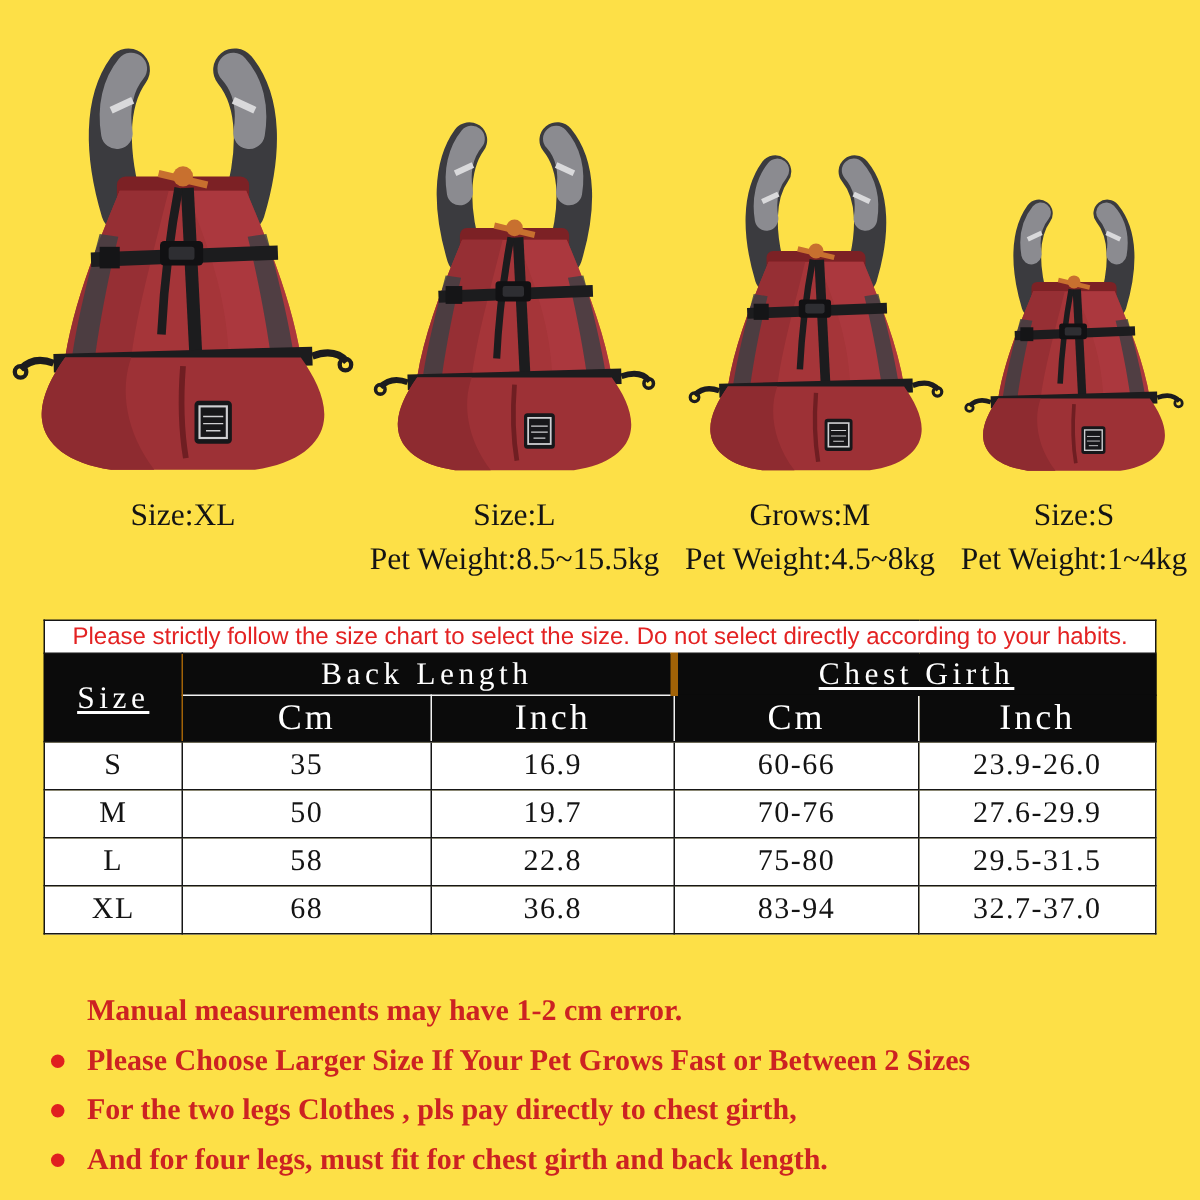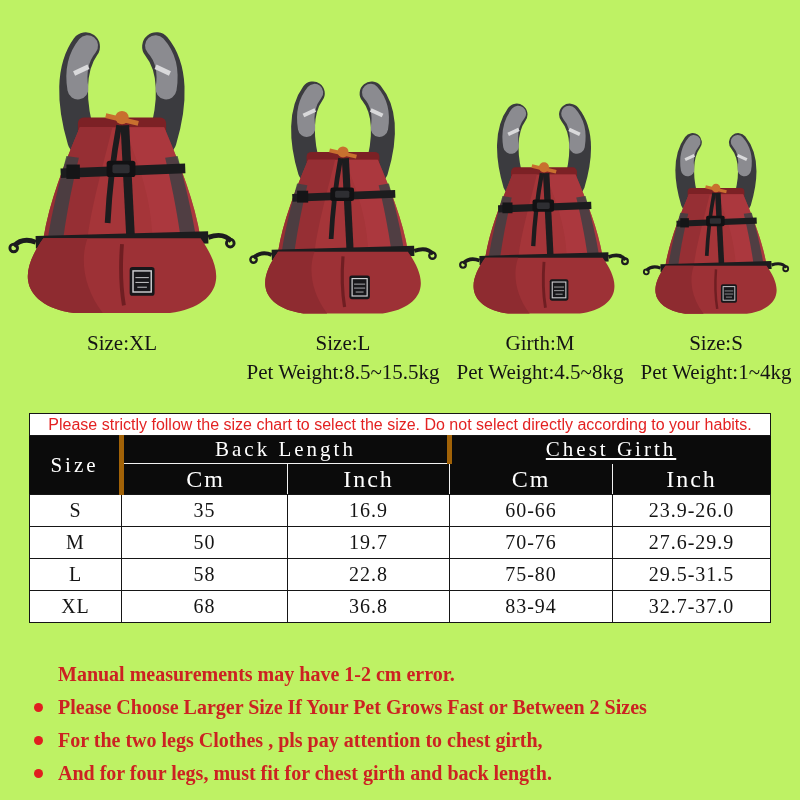--- a/index.html
+++ b/index.html
@@ -1,20 +1,20 @@
 <!DOCTYPE html>
 <html><head>
 <meta charset="utf-8">
 <style>
   * { margin:0; padding:0; box-sizing:border-box; }
   html,body { background:#ffffff; }
   .page {
     position:relative;
     width:800px; height:800px;
-    background:#bef264;
+    background:#fde047;
     overflow:hidden;
     font-family:"Liberation Serif", serif;
   }
 
   
   .bag { position:absolute; }
   .bag svg { display:block; width:100%; height:100%; }
   .bag-xl { left:7px;   bottom:485px; width:230px; height:290px; }
   .bag-l  { left:248px; bottom:485px; width:190px; height:245px; }
   .bag-m  { left:458px; bottom:485px; width:172px; height:215px; }
@@ -42,21 +42,21 @@
     border:1px solid #161616;
     font-family:"Liberation Sans", sans-serif;
     font-size:16px; color:#e32222; font-weight:400;
     white-space:nowrap; overflow:hidden;
   }
   th.hd {
     background:#0b0b0b; color:#ffffff; font-weight:400;
     letter-spacing:3px; font-size:21px;
     border:1px solid #0b0b0b;
   }
-  th.hd-size { height:59px; border-right:5px solid #a16207; border-bottom:1px solid #161616; }
+  th.hd-size { height:59px; border-right:1px solid #a16207; border-bottom:1px solid #161616;text-decoration:underline; }
   th.hd-back { height:16px; border-bottom:1px solid #f2f2f2; border-right:5px solid #a16207; }
   th.hd-chest{ height:28px;text-decoration:underline; }
   th.hd-sub  { height:31px; letter-spacing:2px; font-size:24px; border-bottom:1px solid #161616; }
   th.hd-sub-div { border-right:1px solid #f2f2f2; }
   td.bd {
     height:32px; background:#ffffff;
     border:1px solid #161616;
     font-size:20px; letter-spacing:1px; color:#141414;
   }
 
@@ -151,21 +151,21 @@
   </div>
 
   <div class="caption cap-xl">
     <div class="size-line">Size:XL</div>
   </div>
   <div class="caption cap-l">
     <div class="size-line">Size:L</div>
     <div class="weight-line">Pet Weight:8.5~15.5kg</div>
   </div>
   <div class="caption cap-m">
-    <div class="size-line">Girth:M</div>
+    <div class="size-line">Grows:M</div>
     <div class="weight-line">Pet Weight:4.5~8kg</div>
   </div>
   <div class="caption cap-s">
     <div class="size-line">Size:S</div>
     <div class="weight-line">Pet Weight:1~4kg</div>
   </div>
 
   <div class="chart-wrap">
     <table class="size-chart">
       <colgroup>
@@ -226,21 +226,21 @@
     <div class="note-row">
       <span class="note-bullet"></span>
       <span class="note-text">Manual measurements may have 1-2 cm error.</span>
     </div>
     <div class="note-row">
       <span class="note-bullet"></span>
       <span class="note-text">Please Choose Larger Size If Your Pet Grows Fast or Between 2 Sizes</span>
     </div>
     <div class="note-row">
       <span class="note-bullet"></span>
-      <span class="note-text">For the two legs Clothes , pls pay attention to chest girth,</span>
+      <span class="note-text">For the two legs Clothes , pls pay directly to chest girth,</span>
     </div>
     <div class="note-row">
       <span class="note-bullet empty"></span>
       <span class="note-text">And for four legs, must fit for chest girth and back length.</span>
     </div>
   </div>
 
 </div>
 
 </body></html>

